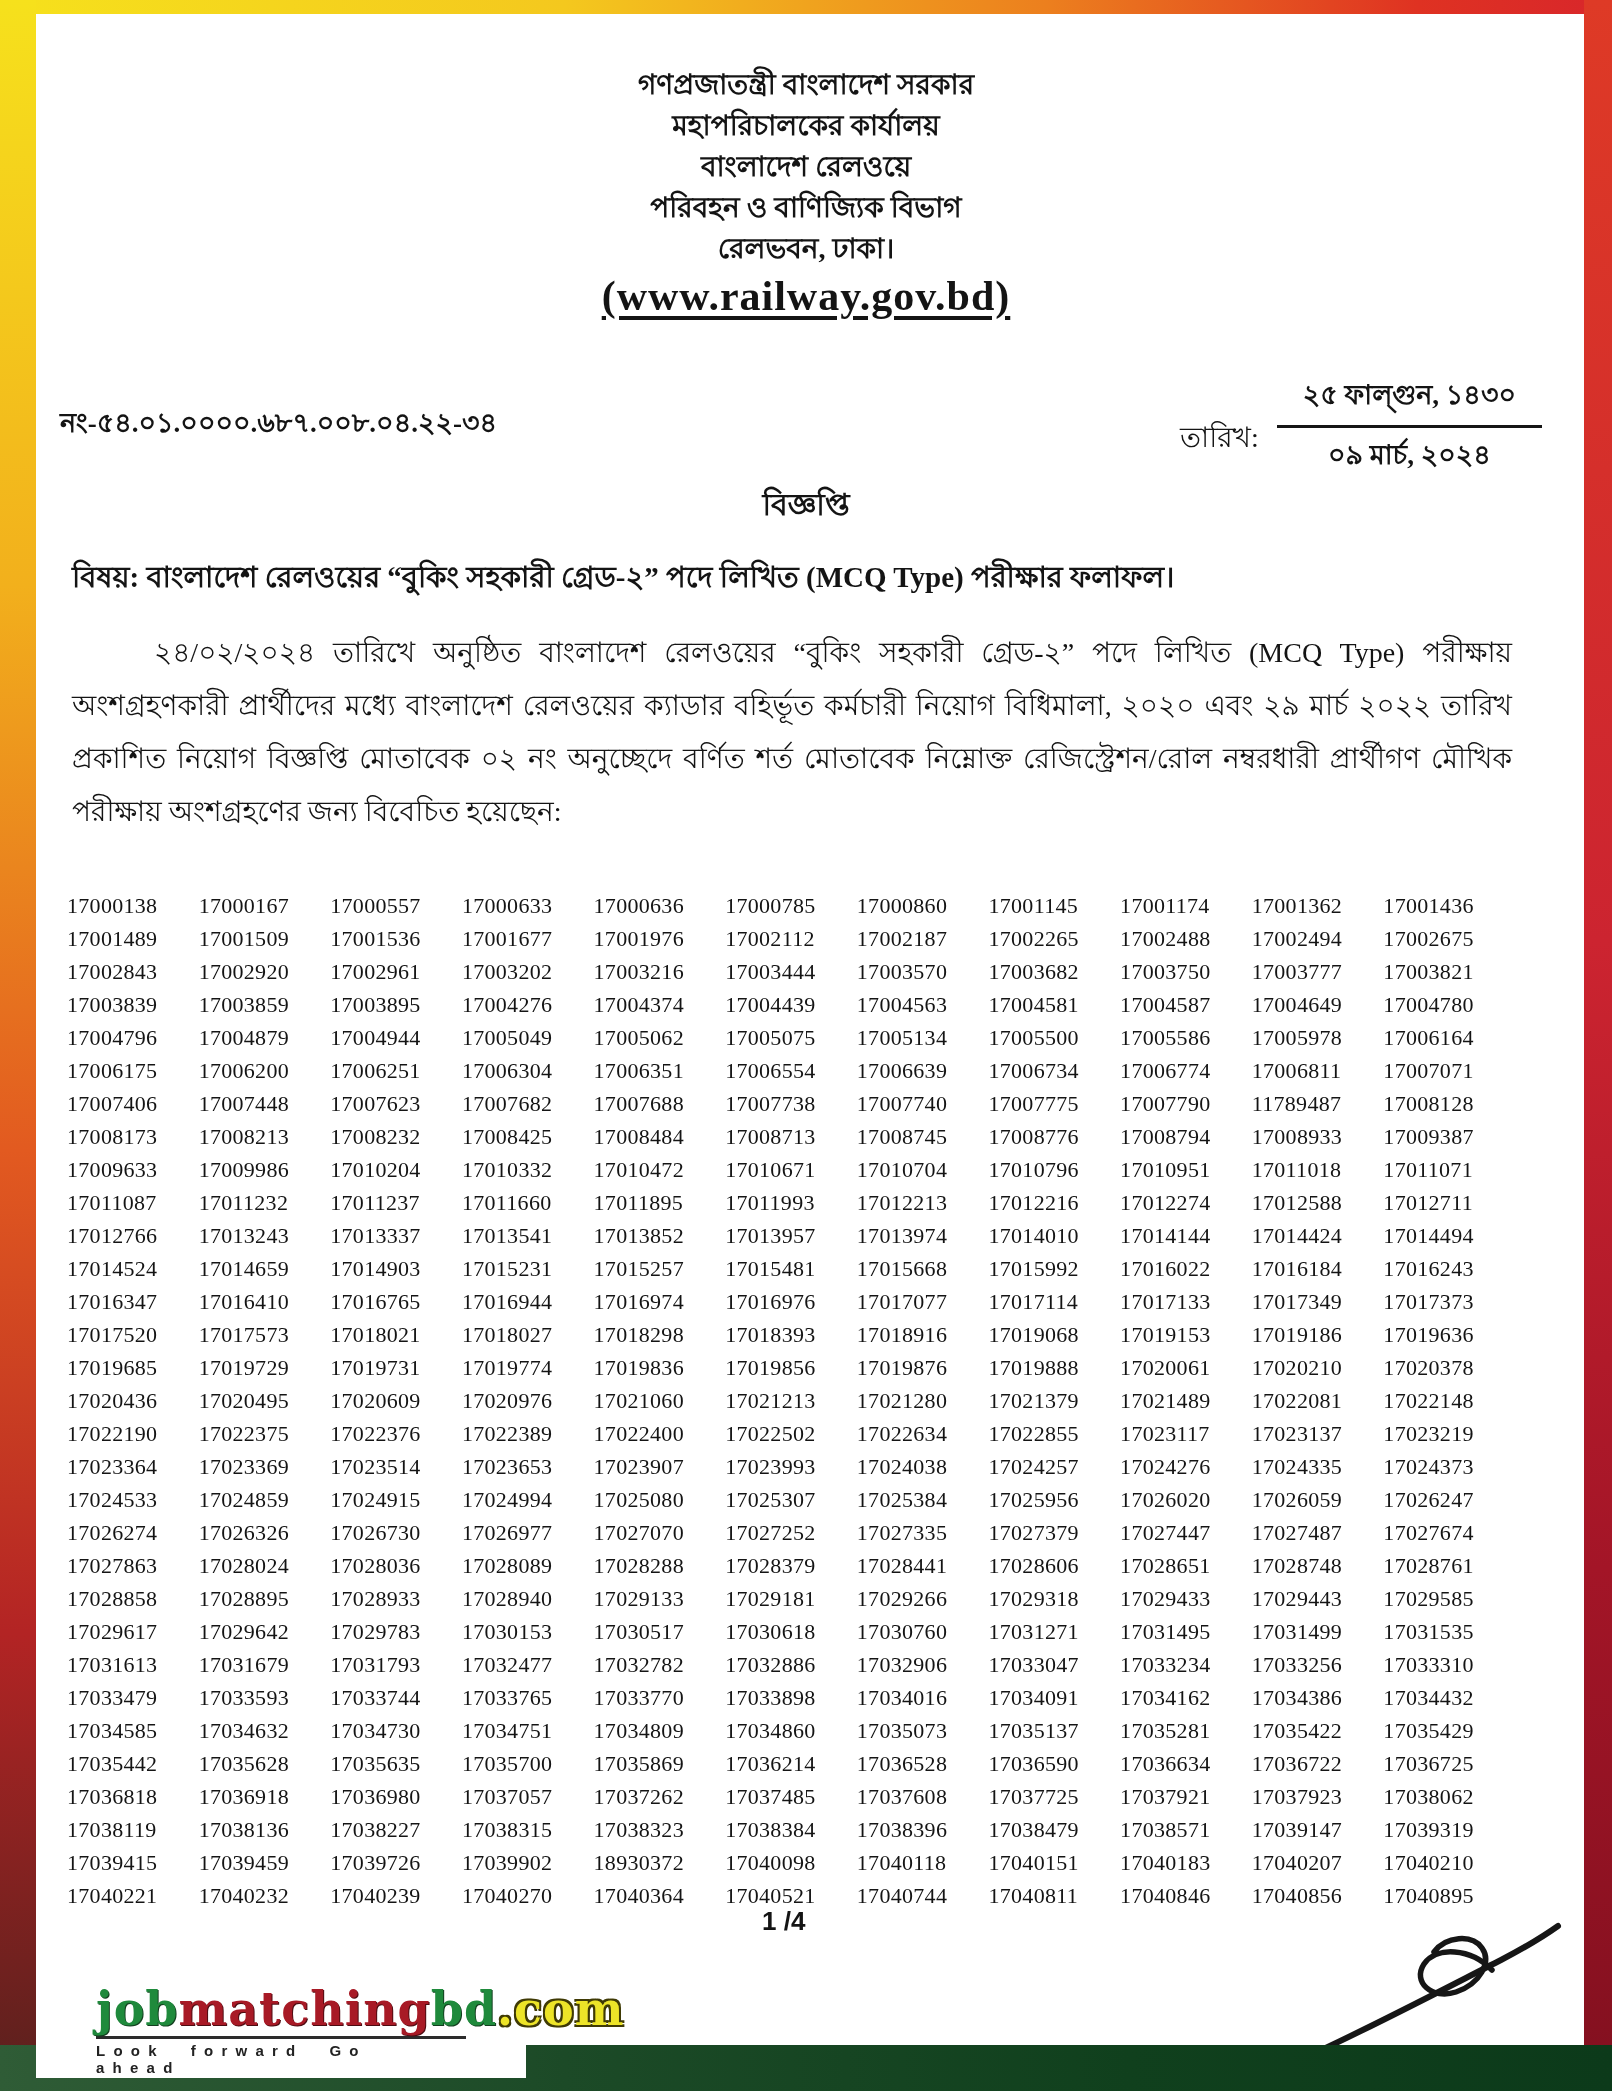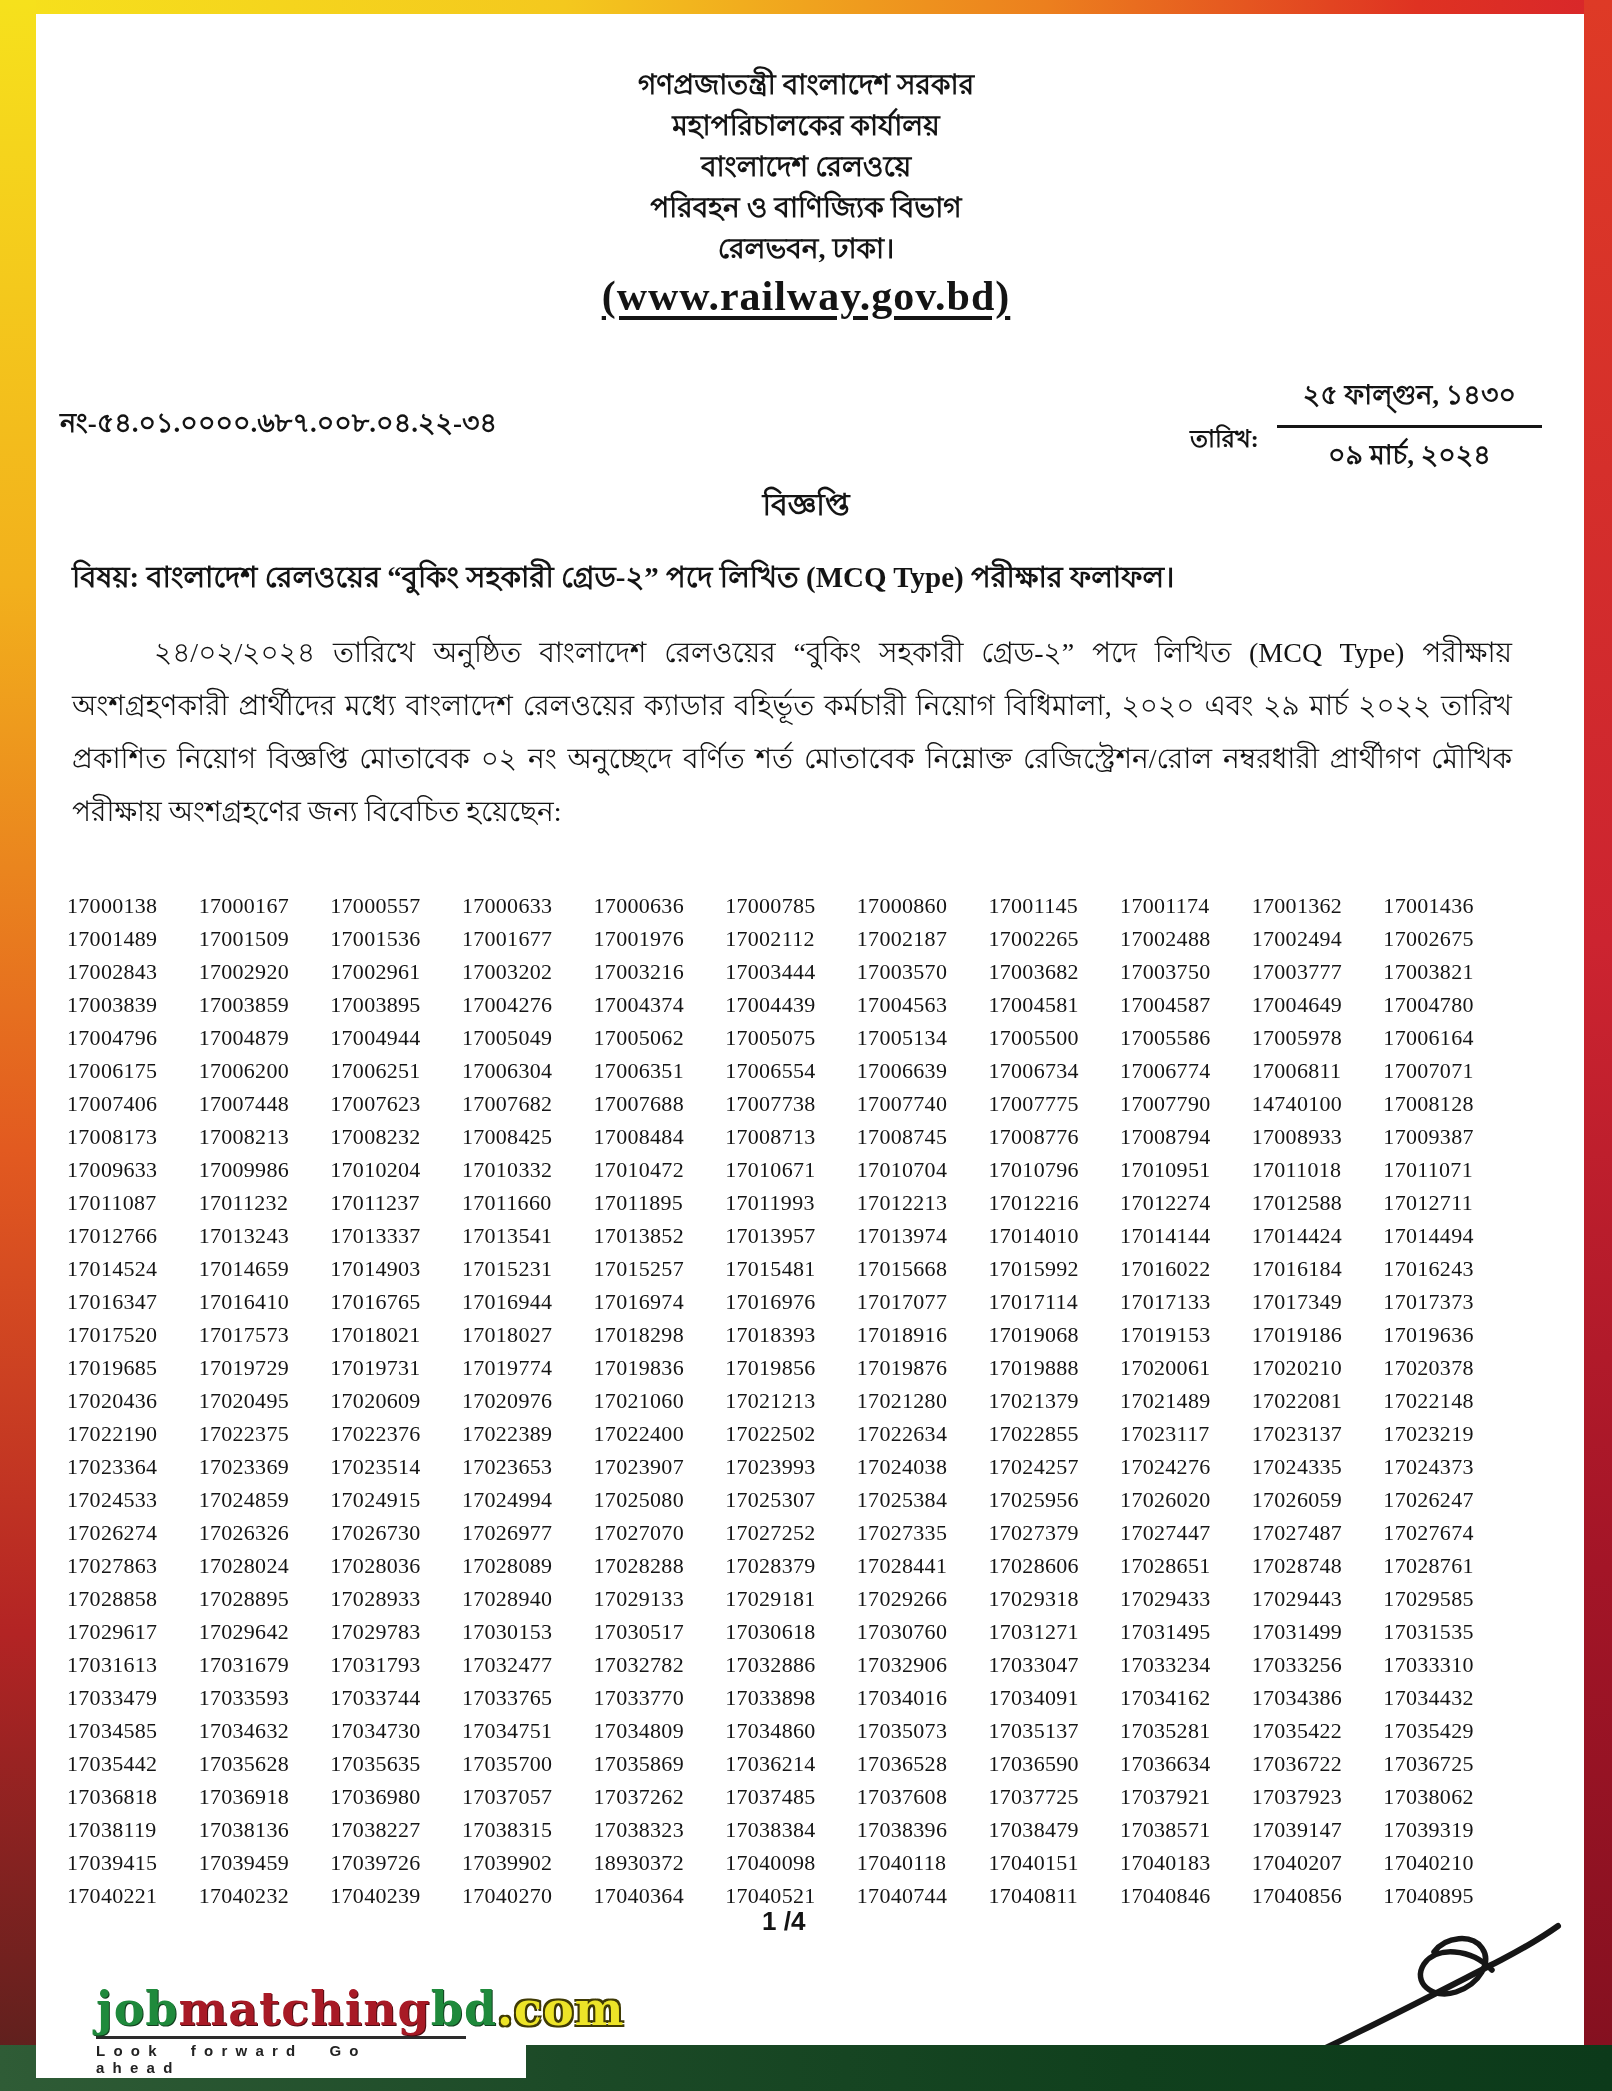--- a/index.html
+++ b/index.html
@@ -20,21 +20,21 @@
   
   .doc-header{position:absolute;left:0;top:64px;width:1612px;text-align:center;
     font-size:28px;font-weight:700;line-height:41px;}
   .website{position:absolute;left:0;top:272px;width:1612px;text-align:center;
     font-size:42px;font-weight:700;letter-spacing:1px;}
   .website span{text-decoration:underline;text-underline-offset:6px;}
 
   
   .memo-no{position:absolute;left:60px;top:402px;font-size:27px;font-weight:700;}
   .date-block{position:absolute;right:70px;top:374px;display:flex;align-items:center;gap:18px;}
-  .date-label{font-size:24px;font-weight:700;padding-top:26px;}
+  .date-label{font-size:28px;font-weight:400;padding-top:26px;}
   .date-frac{text-align:center;font-size:27px;font-weight:700;}
   .date-frac .top{padding:0 26px 6px 26px;border-bottom:3px solid #161616;}
   .date-frac .bottom{padding-top:6px;}
 
   
   .notice-heading{position:absolute;left:0;top:468px;width:1612px;text-align:center;
     font-size:30px;font-weight:700;margin-top:13px;}
   .subject{position:absolute;left:72px;top:554px;width:1470px;font-size:29px;font-weight:700;}
 
   
@@ -166,21 +166,21 @@
     <div>17007071</div>
     <div>17007406</div>
     <div>17007448</div>
     <div>17007623</div>
     <div>17007682</div>
     <div>17007688</div>
     <div>17007738</div>
     <div>17007740</div>
     <div>17007775</div>
     <div>17007790</div>
-    <div>14740100</div>
+    <div>11789487</div>
     <div>17008128</div>
     <div>17008173</div>
     <div>17008213</div>
     <div>17008232</div>
     <div>17008425</div>
     <div>17008484</div>
     <div>17008713</div>
     <div>17008745</div>
     <div>17008776</div>
     <div>17008794</div>

